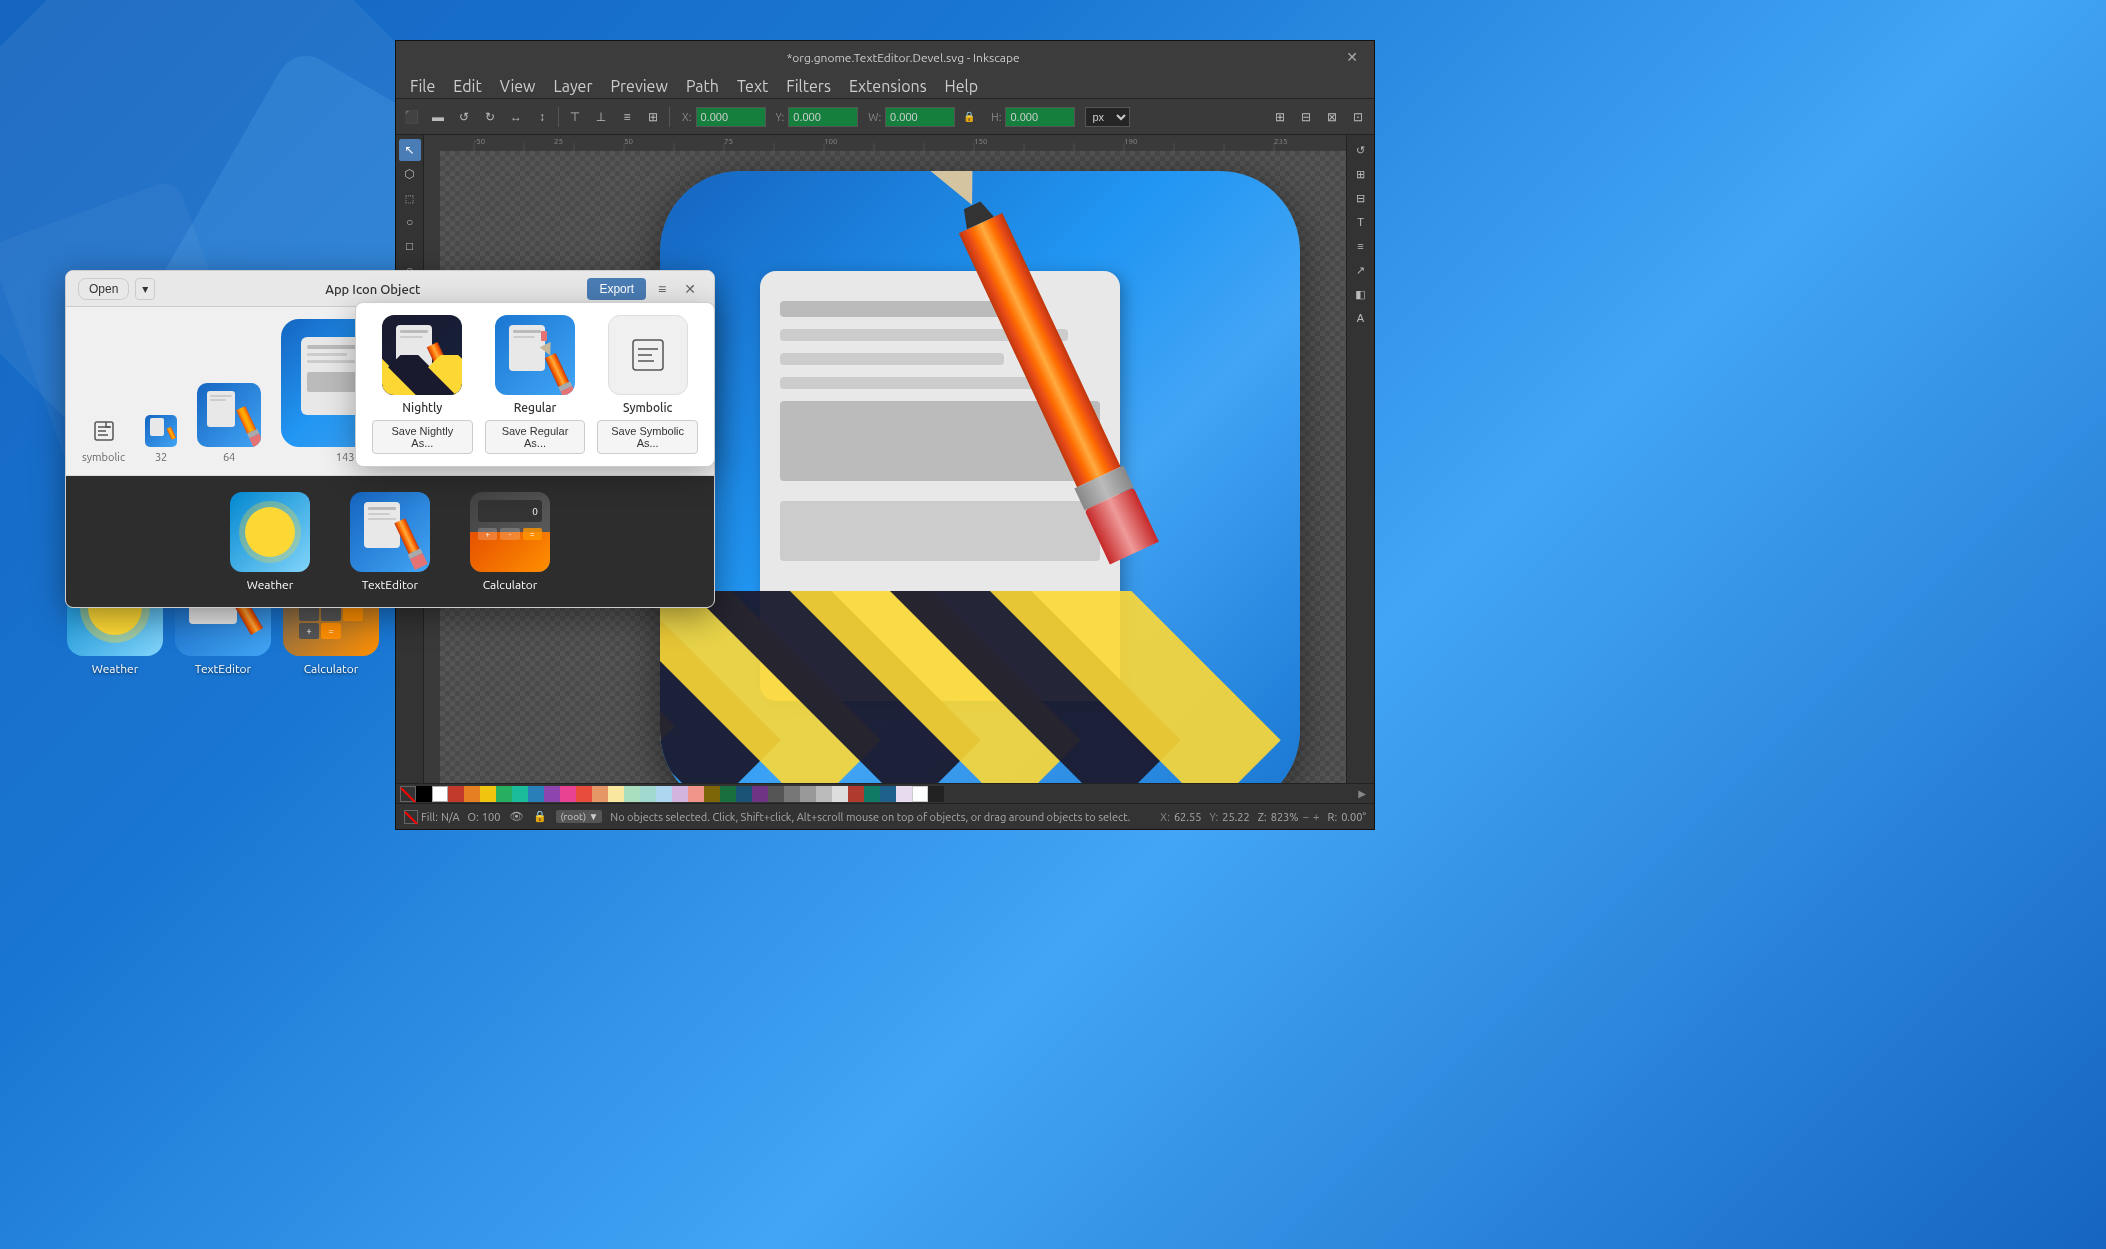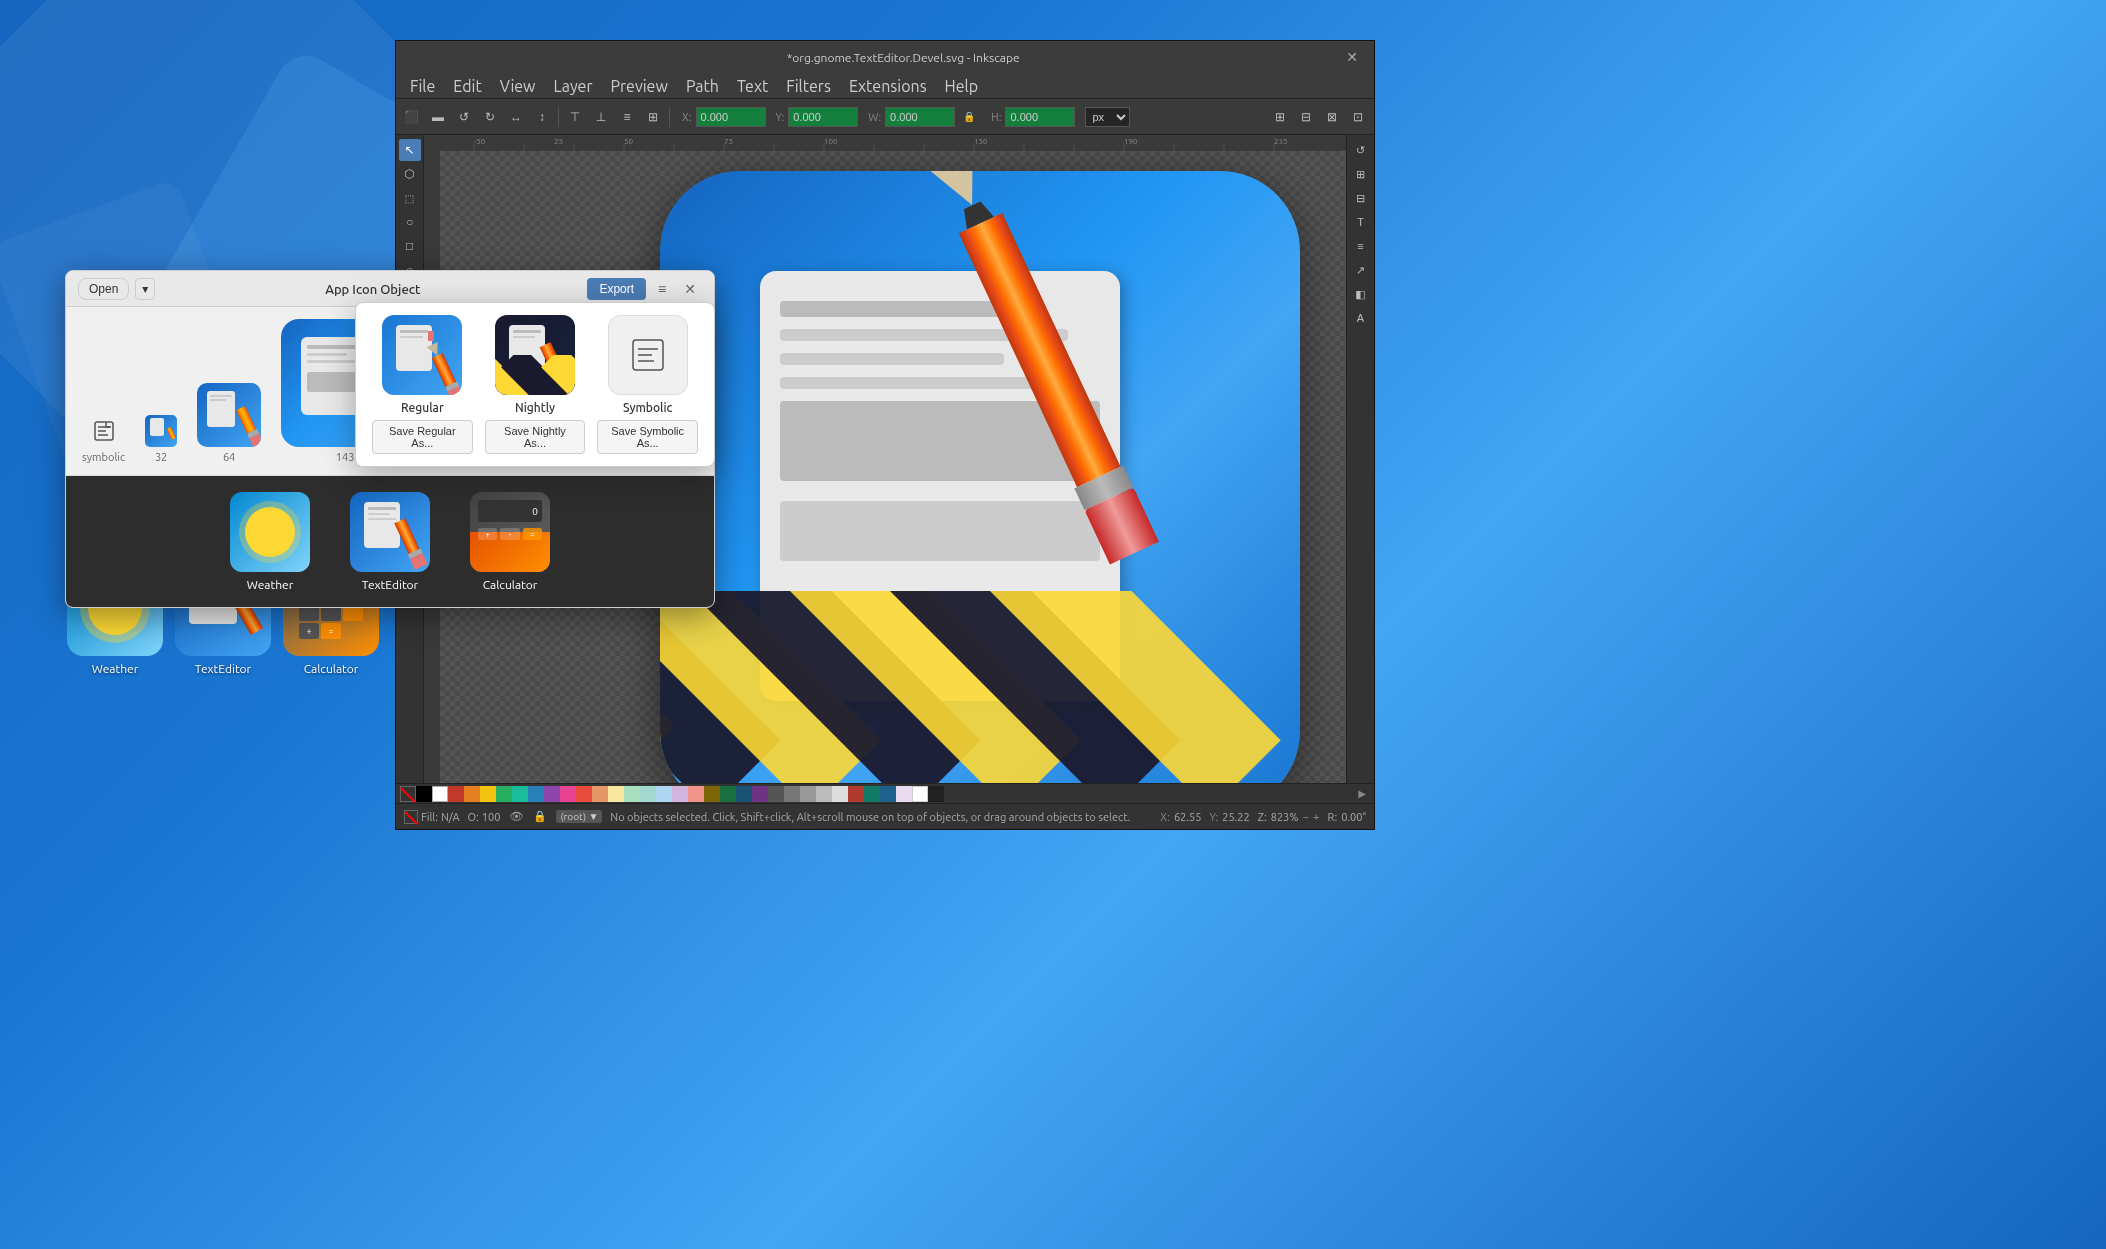--- a/index.html
+++ b/index.html
@@ -1053,65 +1053,65 @@
     </div>
   </div>
 </div>
 
 <div class="export-popup">
   <div class="export-popup-tip"></div>
 
   <div class="export-icons-grid">
 
     <div class="export-icon-item">
+      <div class="icon-nightly-preview">
+        <div style="position:absolute;top:10px;left:14px;width:36px;height:46px;background:#e8e8e8;border-radius:4px;">
+          <div style="margin:5px 4px;display:flex;flex-direction:column;gap:3px;">
+            <div style="height:3px;background:#bbb;border-radius:1px;"></div>
+            <div style="height:2px;background:#ccc;border-radius:1px;width:80%;"></div>
+          </div>
+        </div>
+        <div style="position:absolute;bottom:-3px;right:4px;width:28px;height:56px;transform:rotate(-25deg);">
+          <div style="width:12px;height:32px;background:linear-gradient(90deg,#bf360c,#ff6d00,#ffab40,#ff6d00,#bf360c);margin:0 auto;"></div>
+          <div style="width:13px;height:5px;background:#aaa;margin:0 auto;"></div>
+          <div style="width:13px;height:10px;background:#e57373;margin:0 auto;"></div>
+        </div>
+
+        <div style="position:absolute;bottom:0;left:0;right:0;height:40px;overflow:hidden;border-radius:0 0 12px 12px;">
+          <div style="position:absolute;bottom:-10px;left:-20px;width:200px;height:60px;">
+            <div style="position:absolute;width:30px;height:80px;background:#fdd835;transform:rotate(-45deg);left:10px;"></div>
+            <div style="position:absolute;width:30px;height:80px;background:#1a1a2e;transform:rotate(-45deg);left:50px;"></div>
+            <div style="position:absolute;width:30px;height:80px;background:#fdd835;transform:rotate(-45deg);left:90px;"></div>
+
+          </div>
+        </div>
+      </div>
+      <span class="export-icon-label">Nightly</span>
+      <button class="export-save-btn">Save Nightly As...</button>
+    </div>
+
+    <div class="export-icon-item">
       <div class="icon-regular-preview">
         <div style="position:absolute;top:10px;left:14px;width:36px;height:46px;background:#e8e8e8;border-radius:4px;">
           <div style="margin:5px 4px;display:flex;flex-direction:column;gap:3px;">
             <div style="height:3px;background:#bbb;border-radius:1px;"></div>
             <div style="height:2px;background:#ccc;border-radius:1px;width:80%;"></div>
           </div>
 
           <div style="position:absolute;top:6px;right:-2px;width:6px;height:10px;background:#e57373;border-radius:1px;"></div>
         </div>
         <div style="position:absolute;bottom:-3px;right:4px;width:28px;height:56px;transform:rotate(-25deg);">
           <div style="width:0;height:0;border-left:6px solid transparent;border-right:6px solid transparent;border-bottom:12px solid #c8b89a;margin:0 auto;transform:rotate(180deg);"></div>
           <div style="width:12px;height:32px;background:linear-gradient(90deg,#bf360c,#ff6d00,#ffab40,#ff6d00,#bf360c);margin:0 auto;"></div>
           <div style="width:13px;height:5px;background:#aaa;margin:0 auto;"></div>
           <div style="width:13px;height:10px;background:#e57373;margin:0 auto;"></div>
         </div>
       </div>
       <span class="export-icon-label">Regular</span>
       <button class="export-save-btn">Save Regular As...</button>
-    </div>
-
-    <div class="export-icon-item">
-      <div class="icon-nightly-preview">
-        <div style="position:absolute;top:10px;left:14px;width:36px;height:46px;background:#e8e8e8;border-radius:4px;">
-          <div style="margin:5px 4px;display:flex;flex-direction:column;gap:3px;">
-            <div style="height:3px;background:#bbb;border-radius:1px;"></div>
-            <div style="height:2px;background:#ccc;border-radius:1px;width:80%;"></div>
-          </div>
-        </div>
-        <div style="position:absolute;bottom:-3px;right:4px;width:28px;height:56px;transform:rotate(-25deg);">
-          <div style="width:12px;height:32px;background:linear-gradient(90deg,#bf360c,#ff6d00,#ffab40,#ff6d00,#bf360c);margin:0 auto;"></div>
-          <div style="width:13px;height:5px;background:#aaa;margin:0 auto;"></div>
-          <div style="width:13px;height:10px;background:#e57373;margin:0 auto;"></div>
-        </div>
-
-        <div style="position:absolute;bottom:0;left:0;right:0;height:40px;overflow:hidden;border-radius:0 0 12px 12px;">
-          <div style="position:absolute;bottom:-10px;left:-20px;width:200px;height:60px;">
-            <div style="position:absolute;width:30px;height:80px;background:#fdd835;transform:rotate(-45deg);left:10px;"></div>
-            <div style="position:absolute;width:30px;height:80px;background:#1a1a2e;transform:rotate(-45deg);left:50px;"></div>
-            <div style="position:absolute;width:30px;height:80px;background:#fdd835;transform:rotate(-45deg);left:90px;"></div>
-
-          </div>
-        </div>
-      </div>
-      <span class="export-icon-label">Nightly</span>
-      <button class="export-save-btn">Save Nightly As...</button>
     </div>
 
     <div class="export-icon-item">
       <div class="icon-symbolic-preview">
         <svg width="40" height="40" viewBox="0 0 40 40" fill="none" stroke="#555" stroke-width="1.5">
           <rect x="5" y="5" width="30" height="30" rx="3"></rect>
           <line x1="10" y1="14" x2="30" y2="14"></line>
           <line x1="10" y1="20" x2="24" y2="20"></line>
           <line x1="10" y1="26" x2="26" y2="26"></line>
         </svg>

